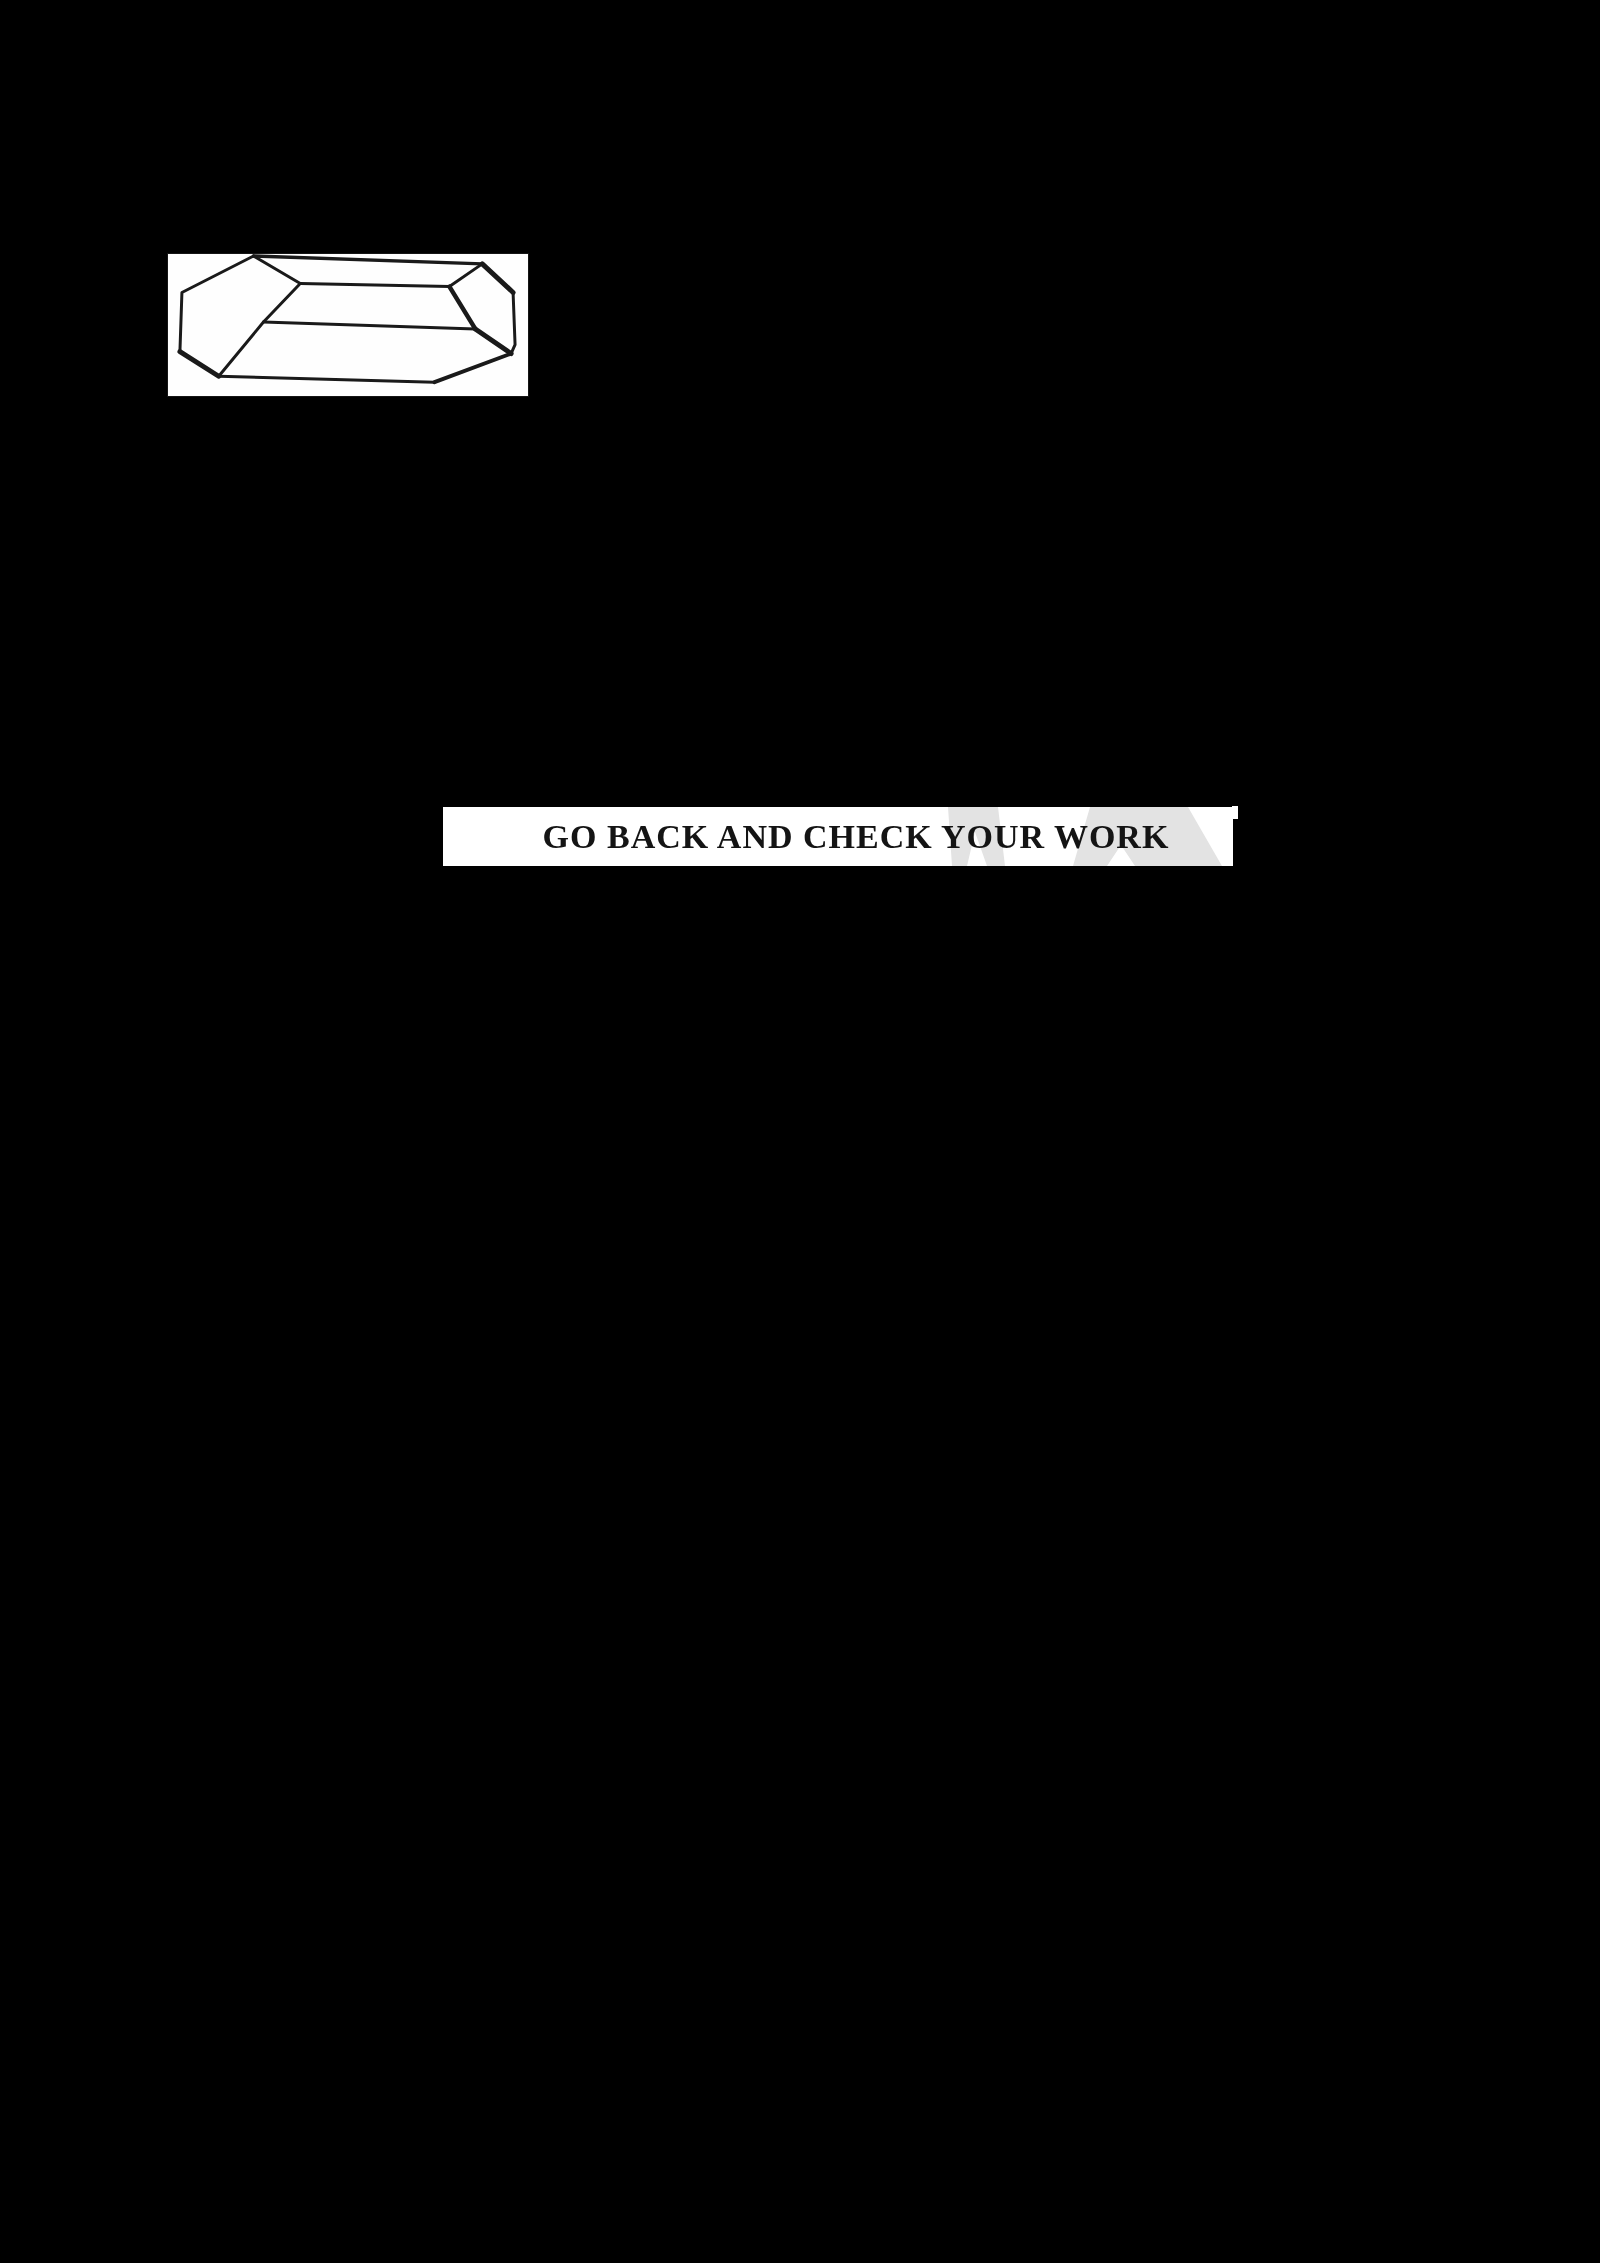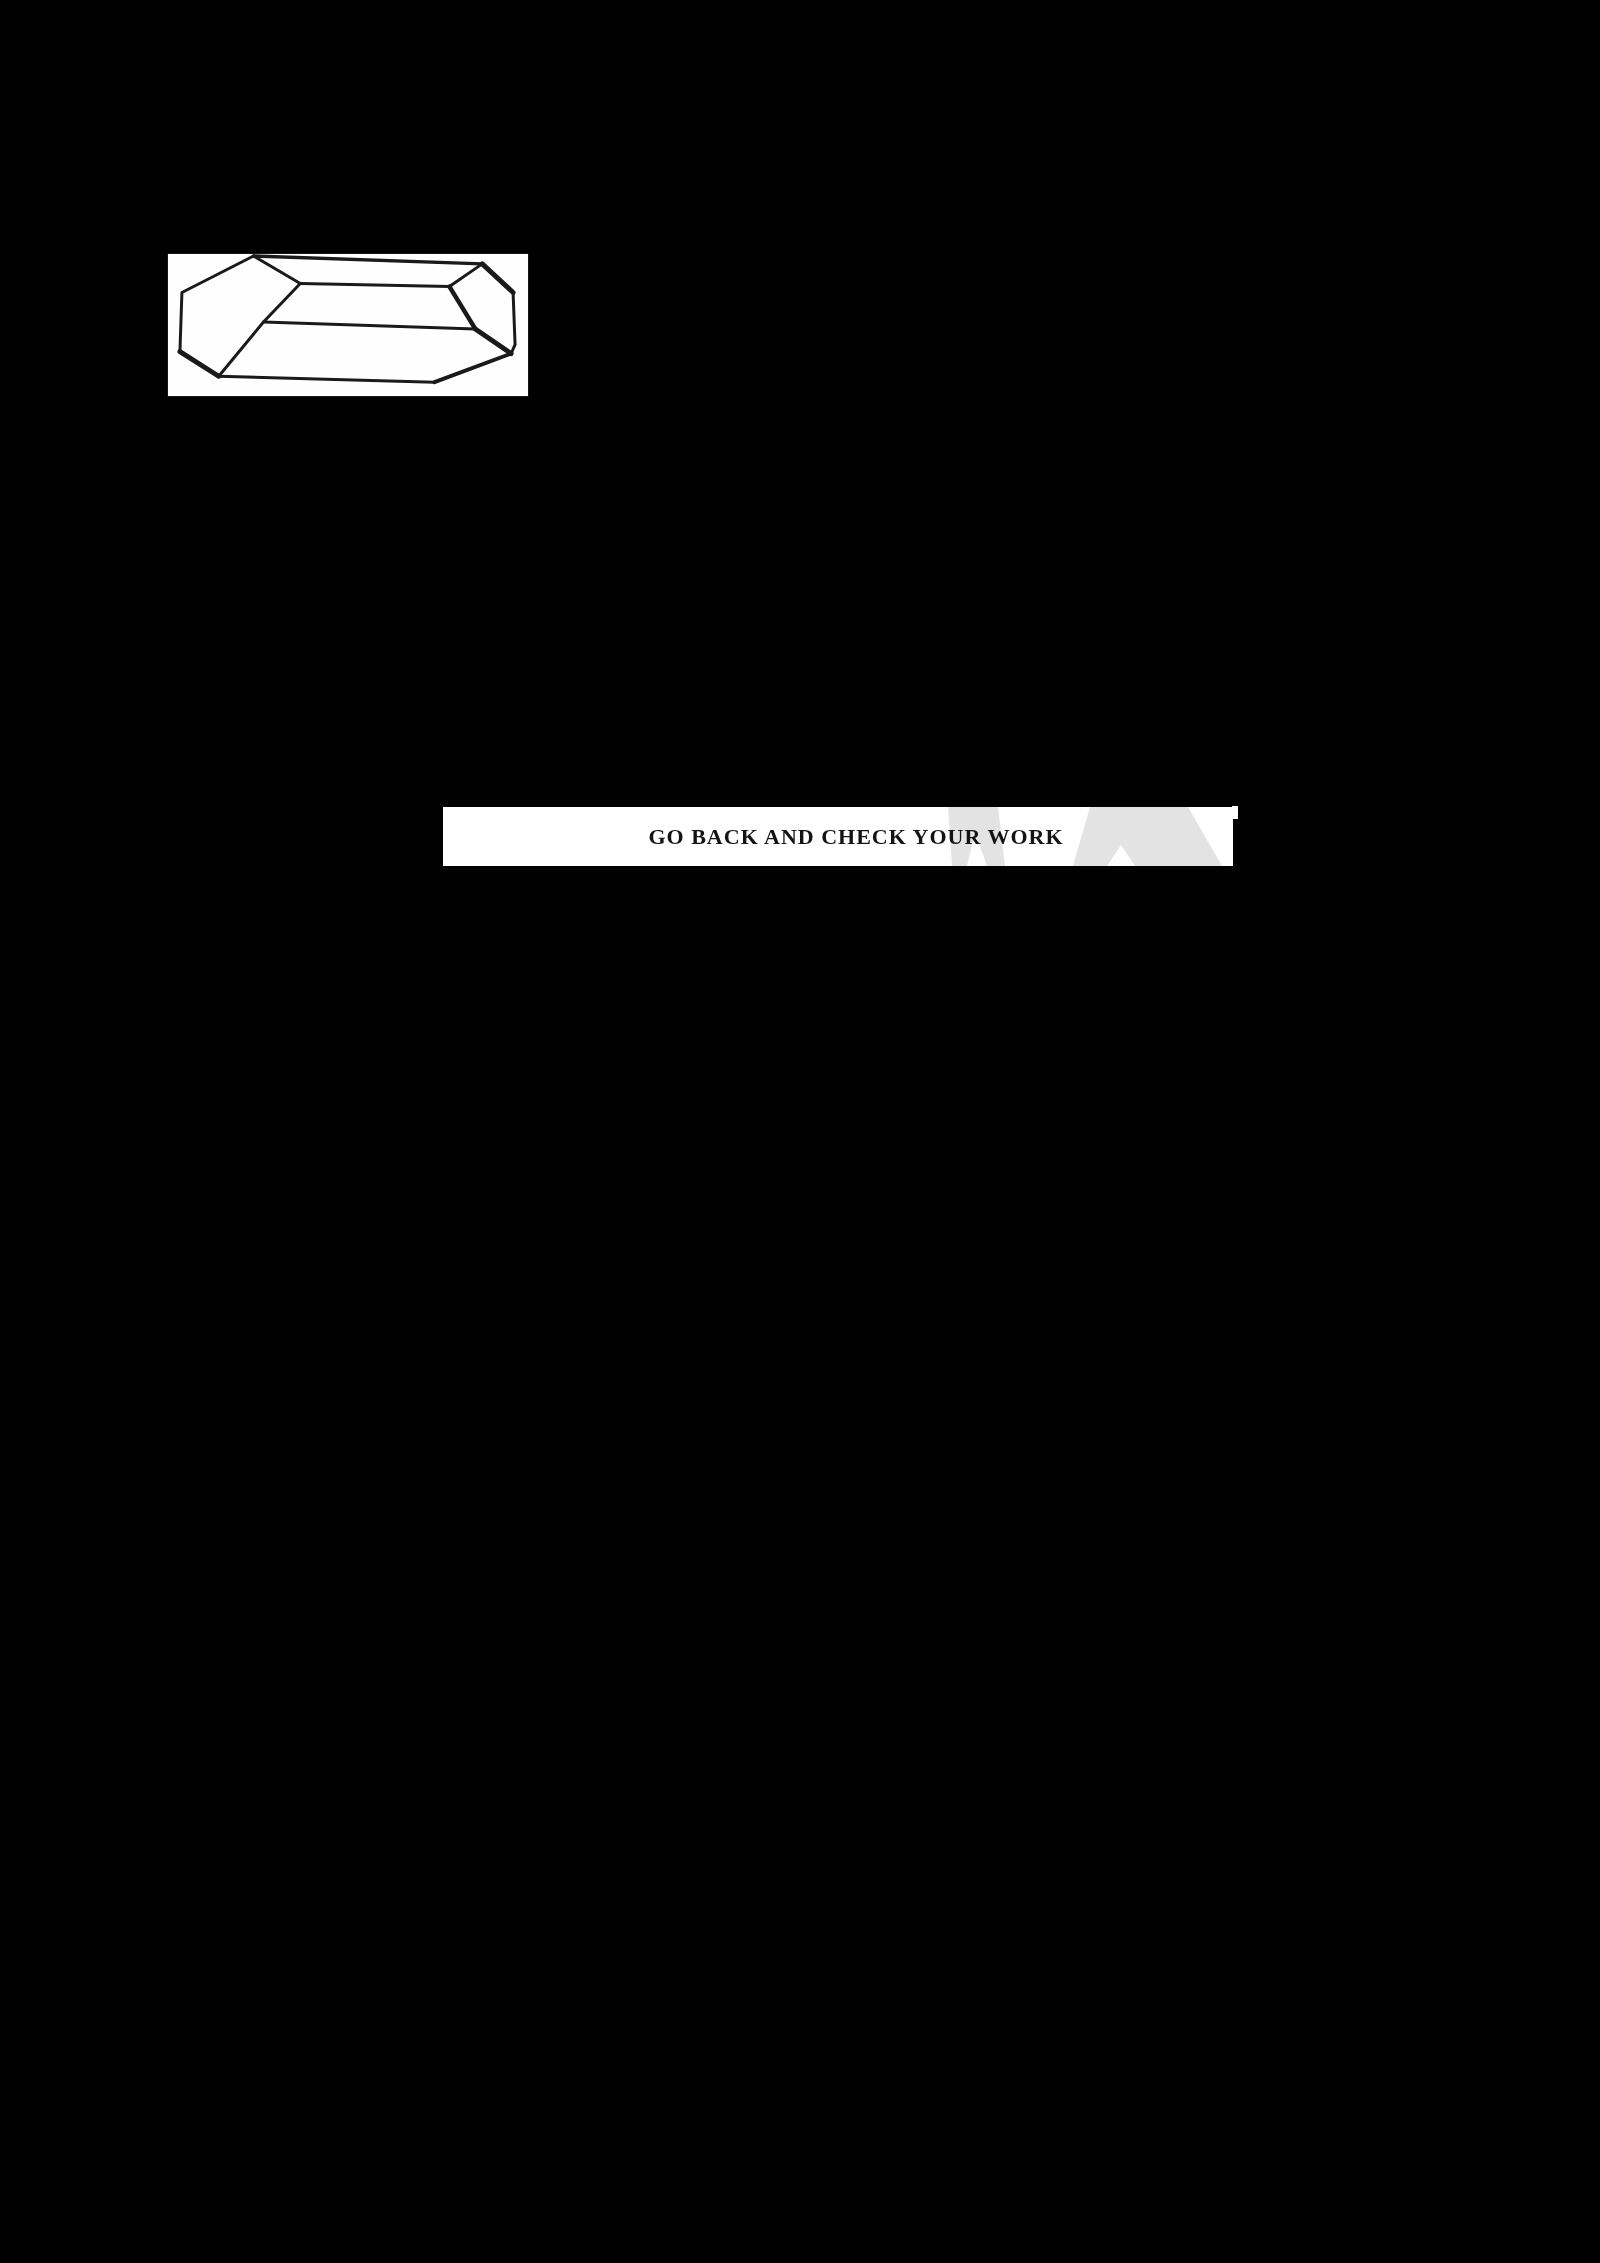--- a/index.html
+++ b/index.html
@@ -52,21 +52,21 @@
     position: absolute;
     left: 0;
     top: 0;
     width: 100%;
     height: 100%;
     display: flex;
     align-items: center;
     justify-content: center;
     padding-left: 36px;
     box-sizing: border-box;
-    font-size: 22px;
+    font-size: 34px;
     font-weight: bold;
     letter-spacing: 1px;
     color: #141414;
     white-space: nowrap;
     text-align: right;
   }
   .banner-tick {
     position: absolute;
     left: 1232px;
     top: 806px;

